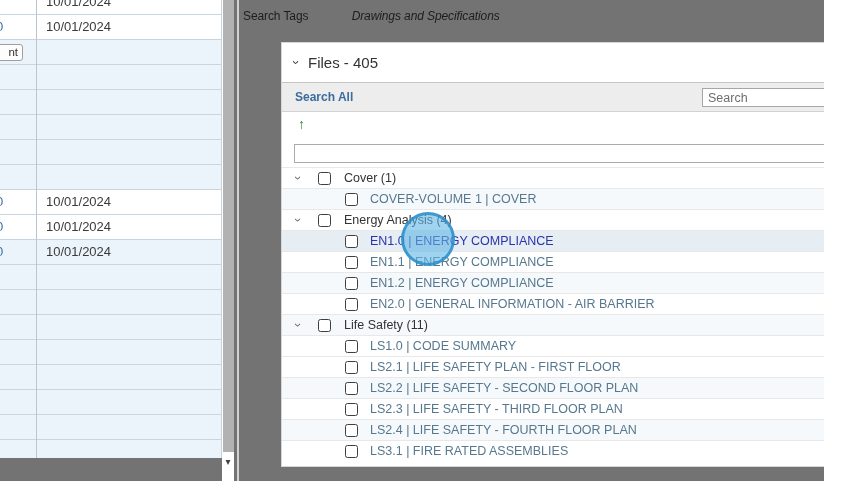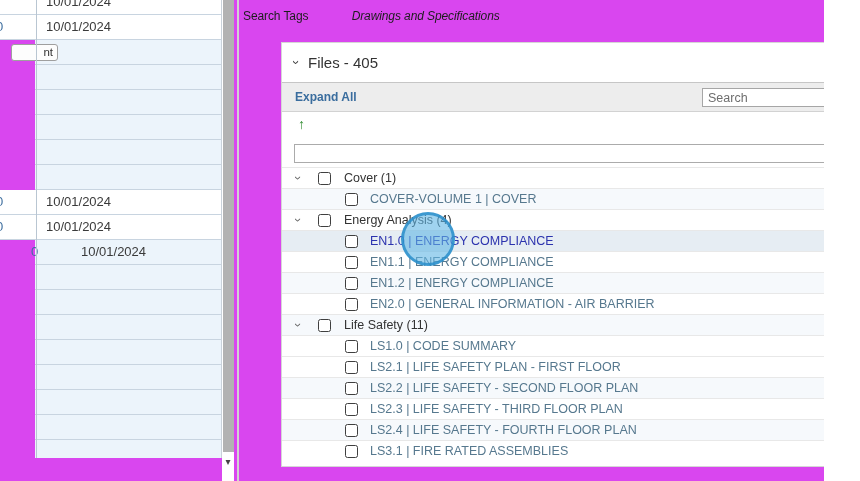--- a/index.html
+++ b/index.html
@@ -1,25 +1,25 @@
 <!DOCTYPE html>
 <html><head>
 <meta charset="utf-8">
 <style>
   * { margin:0; padding:0; box-sizing:border-box; }
   html,body { width:860px; height:481px; overflow:hidden; background:#fff;
     font-family:"Liberation Sans","DejaVu Sans",sans-serif; }
-  .stage { position:relative; width:824px; height:481px; overflow:hidden; background:#d946ef; }
+  .stage { position:relative; width:824px; height:481px; overflow:hidden; background:#737373; }
 
   
   .left-table { position:absolute; left:0; top:0; width:222px; height:458px;
     overflow:hidden; border-right:1px solid #c9d2da; }
   .lt-rows { position:absolute; left:0; top:-10px; width:222px; }
   .lt-row { position:relative; height:25px; border-bottom:1px solid #c8d4e0; background:#fff; }
-  .lt-row.light { background:#ecf4fb;margin-left:35px; }
+  .lt-row.light { background:#ecf4fb; }
   .lt-row.white { background:#ffffff; }
   .lt-num { position:absolute; left:0; top:0; line-height:24px; font-size:13px;
     color:#3f6f9f; text-indent:-4px; }
   .lt-date { position:absolute; left:46px; top:0; line-height:24px; font-size:13px; color:#3a3a3a; }
   .lt-badge { position:absolute; left:-24px; top:4px; width:47px; height:17px;
     background:#fdfdfd; border:1px solid #9f9f9f; border-radius:3px;
     font-size:11.5px; color:#333; text-align:right; padding-right:4px; line-height:15px; }
   .lt-col-divider { position:absolute; left:36px; top:0; width:1px; height:458px; background:#b9c6d2; }
 
   
@@ -216,21 +216,21 @@
     <span>Search Tags</span>
     <span class="nav2">Drawings and Specifications</span>
   </div>
 
   <div class="files-panel">
     <div class="fp-header">
       <span class="chev">›</span>
       <span class="fp-title">Files - 405</span>
     </div>
     <div class="fp-toolbar">
-      <a class="fp-expand">Expand All</a>
+      <a class="fp-expand">Search All</a>
       <input class="fp-search" type="text" placeholder="Search" style="">
     </div>
     <div class="fp-sortrow">
       <span class="uparrow">↑</span>
     </div>
     <div class="fp-filterrow">
       <input class="fp-filter-input" type="text" style="">
       <span class="fp-funnel">
         <svg width="15" height="15" viewBox="0 0 16 16">
           <path d="M2.5 3h11l-4.4 5.3v4.2l-2.2-1.6V8.3z" fill="none" stroke="#8f8f8f" stroke-width="1.2" stroke-linejoin="round"></path>

